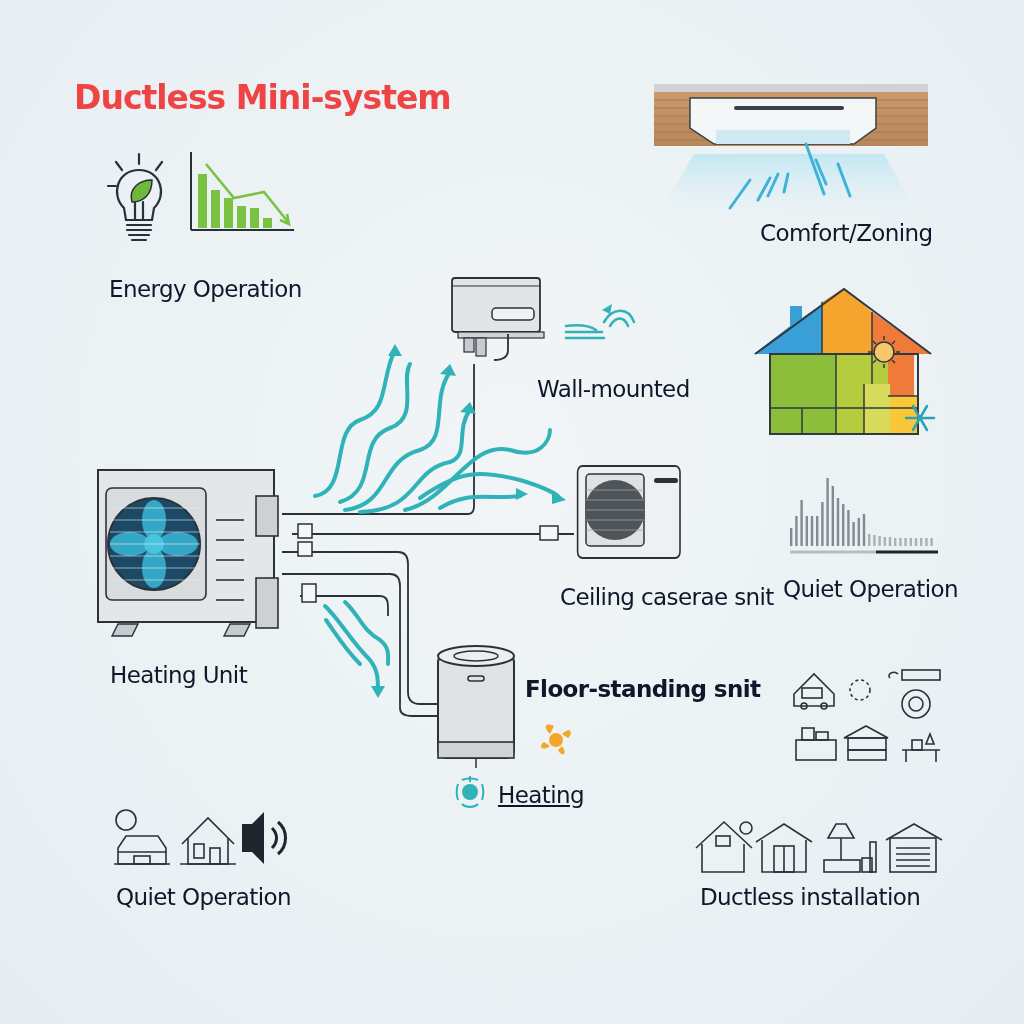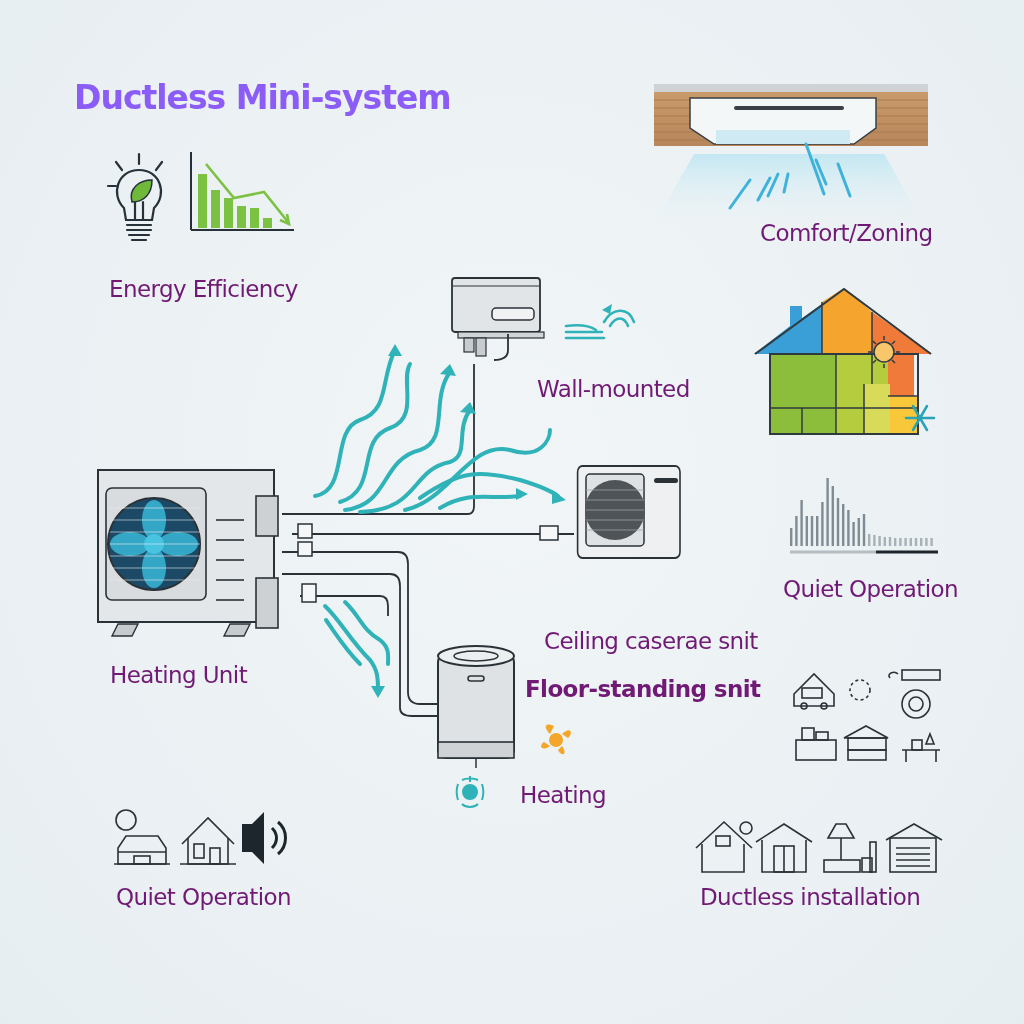--- a/index.html
+++ b/index.html
@@ -5,26 +5,26 @@
   html, body { margin:0; padding:0; }
   body {
     width:1024px; height:1024px; overflow:hidden; position:relative;
     background: radial-gradient(ellipse at 50% 45%, #f1f5f7 0%, #eaf0f3 70%, #e6edf0 100%);
     font-family: "DejaVu Sans", "Liberation Sans", sans-serif;
     color:#14202a;
   }
   .abs { position:absolute; }
   .label {
     position:absolute; font-family:"DejaVu Sans", sans-serif;
-    font-size:23px; color:#701a75; letter-spacing:-0.6px; white-space:nowrap;
+    font-size:23px; color:#0f172a; letter-spacing:-0.6px; white-space:nowrap;
     font-weight:500;
   }
   .title {
     position:absolute; left:74px; top:78px; font-size:33px; font-weight:bold;
-    letter-spacing:-1px; color:#8b5cf6; white-space:nowrap;
+    letter-spacing:-1px; color:#ef4444; white-space:nowrap;
   }
   svg { position:absolute; overflow:visible; }
 </style>
 </head>
 <body>
 
 <div class="title">Ductless Mini-system</div>
 
 <svg style="left:104px;top:150px" width="70" height="100" viewBox="0 0 70 100">
   <g stroke="#26313a" stroke-width="2.2" fill="none" stroke-linecap="round">
@@ -49,21 +49,21 @@
     <rect x="10" y="24" width="9" height="54"></rect>
       <rect x="23" y="40" width="9" height="38"></rect>
       <rect x="36" y="48" width="9" height="30"></rect>
     <rect x="49" y="56" width="9" height="22"></rect>
       <rect x="62" y="58" width="9" height="20"></rect>
       <rect x="75" y="68" width="9" height="10"></rect>
   </g>
   <path d="M18 14 L46 48 L76 42 L100 72" stroke="#7cc242" stroke-width="2.6" fill="none"></path>
   <path d="M92 70 L101 74 L99 64" stroke="#7cc242" stroke-width="2.6" fill="none"></path>
 </svg>
-<div class="label" style="left:109px;top:276px;">Energy Efficiency</div>
+<div class="label" style="left:109px;top:276px;">Energy Operation</div>
 
 <svg style="left:654px;top:84px" width="274" height="140" viewBox="0 0 274 140">
   <defs>
     <linearGradient id="wood" x1="0" y1="0" x2="0" y2="1">
       <stop offset="0" stop-color="#c99a6c"></stop>
         <stop offset="1" stop-color="#b7865a"></stop>
     </linearGradient>
     <linearGradient id="air" x1="0" y1="0" x2="0" y2="1">
       <stop offset="0" stop-color="#bfe6f2" stop-opacity="0.9"></stop>
         <stop offset="1" stop-color="#e6f4f8" stop-opacity="0"></stop>
@@ -263,21 +263,21 @@
   <circle cx="39" cy="46" r="30" fill="#4e5458"></circle>
   <g stroke="#9ba2a6" stroke-width="0.8">
     <line x1="10" y1="26" x2="68" y2="26"></line>
       <line x1="10" y1="36" x2="68" y2="36"></line>
       <line x1="10" y1="46" x2="68" y2="46"></line>
     <line x1="10" y1="56" x2="68" y2="56"></line>
       <line x1="10" y1="66" x2="68" y2="66"></line>
   </g>
   <rect x="78" y="14" width="24" height="5" rx="2.5" fill="#2a3238"></rect>
 </svg>
-<div class="label" style="left:544px;top:584px;margin-top:44px;">Ceiling caserae snit</div>
+<div class="label" style="left:560px;top:584px;">Ceiling caserae snit</div>
 
 <svg style="left:436px;top:644px" width="84" height="124" viewBox="0 0 84 124">
   <rect x="2" y="10" width="76" height="104" rx="8" fill="#dfe2e5" stroke="#2a3238" stroke-width="2"></rect>
   <ellipse cx="40" cy="12" rx="38" ry="10" fill="#eceff0" stroke="#2a3238" stroke-width="2"></ellipse>
   <ellipse cx="40" cy="12" rx="22" ry="5" fill="none" stroke="#2a3238" stroke-width="1.5"></ellipse>
   <rect x="32" y="32" width="16" height="5" rx="2.5" fill="none" stroke="#2a3238" stroke-width="1.5"></rect>
   <rect x="2" y="98" width="76" height="16" fill="#cfd3d6" stroke="#2a3238" stroke-width="1.6"></rect>
   <line x1="40" y1="114" x2="40" y2="124" stroke="#2a3238" stroke-width="1.5"></line>
 </svg>
 <div class="label" style="left:525px;top:676px;font-weight:bold;">Floor-standing snit</div>
@@ -293,21 +293,21 @@
 <svg style="left:452px;top:772px" width="36" height="40" viewBox="0 0 36 40">
   <circle cx="18" cy="20" r="8" fill="#2fb3b8"></circle>
   <g stroke="#2fb3b8" stroke-width="2" fill="none">
     <path d="M18 4 L18 10"></path>
       <path d="M6 12 C4 18 4 22 6 28"></path>
       <path d="M30 12 C32 18 32 22 30 28"></path>
     <path d="M10 32 C14 36 22 36 26 32"></path>
       <path d="M10 8 C14 6 22 6 26 8"></path>
   </g>
 </svg>
-<div class="label" style="left:520px;top:782px;">Heating</div>
+<div class="label" style="left:498px;top:782px;text-decoration:underline;">Heating</div>
 
 <svg style="left:790px;top:664px" width="160" height="100" viewBox="0 0 160 100">
   <g stroke="#2a3238" stroke-width="1.6" fill="none">
     <g>
         <path d="M4 30 L24 10 L44 30 L44 42 L4 42 Z"></path>
         <rect x="12" y="24" width="20" height="10"></rect>
         <circle cx="14" cy="42" r="3"></circle>
         <circle cx="34" cy="42" r="3"></circle>
       </g>
     <circle cx="70" cy="26" r="10" stroke-dasharray="3 3"></circle>

